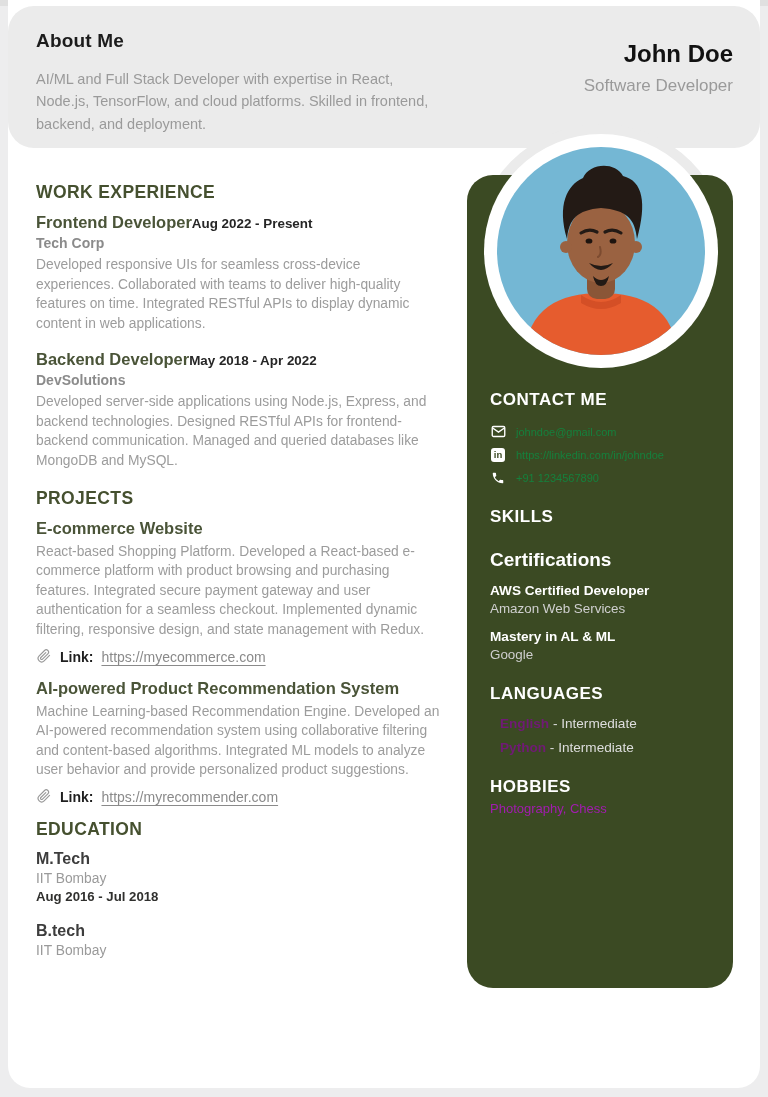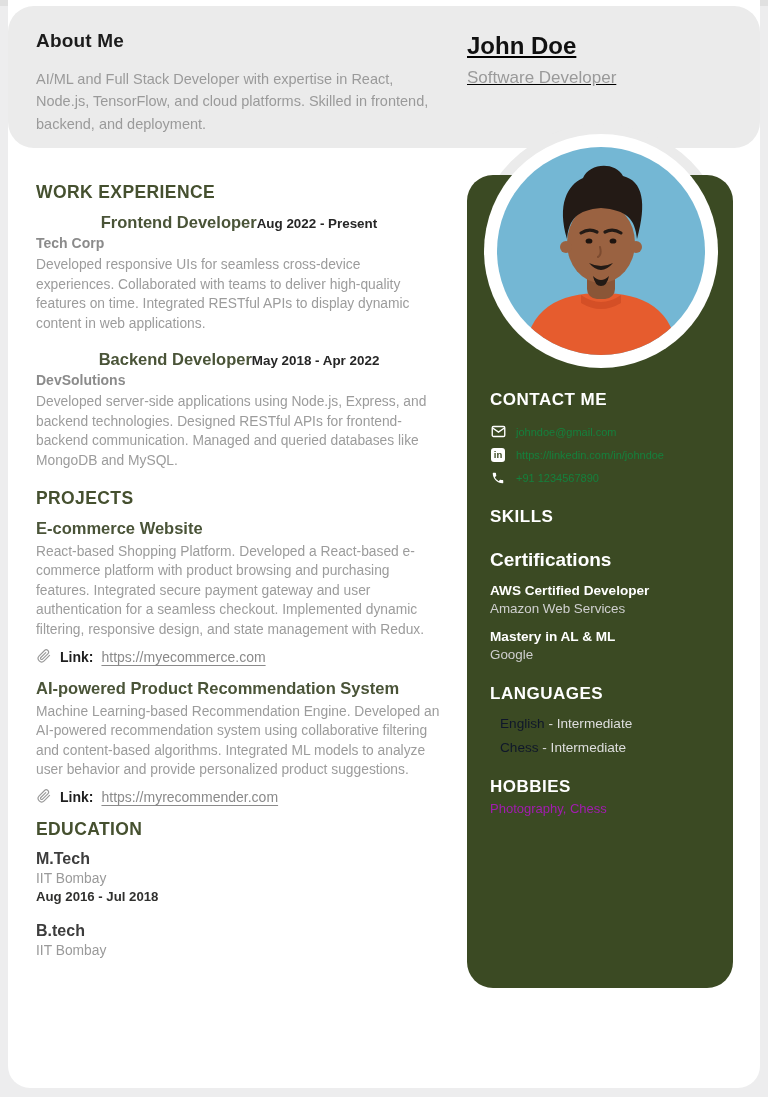--- a/index.html
+++ b/index.html
@@ -11,29 +11,29 @@
   .photo-collar { position:absolute; left:474px; top:124px; width:254px; height:254px; border-radius:50%; background:#ebebeb; }
   .sidebar-panel { position:absolute; left:467px; top:175px; width:266px; height:813px; background:#3b4a23; border-radius:26px; }
   .photo-ring { position:absolute; left:484px; top:134px; width:234px; height:234px; border-radius:50%; background:#ffffff; }
   .photo { position:absolute; left:497px; top:147px; width:208px; height:208px; border-radius:50%; overflow:hidden; background:#74b7d4; }
   .photo svg { display:block; }
 
   
   .about { position:absolute; left:36px; top:30px; width:412px; }
   .about h1 { font-size:19px; font-weight:700; color:#1c1c1c; letter-spacing:.2px; }
   .about p { margin-top:16px; font-size:14.5px; line-height:1.55; color:#9a9a9a; }
-  .identity { position:absolute; left:467px; top:32px; width:266px; text-align:left;text-decoration:underline; }
+  .identity { position:absolute; left:467px; top:40px; width:266px; text-align:right; }
   .identity .name { font-size:24px; font-weight:700; color:#111; }
   .identity .role { margin-top:8px; font-size:17px; color:#9a9a9a; }
 
   
   .left-col { position:absolute; left:36px; top:182px; width:406px; }
   .section-title { font-size:17.5px; font-weight:700; color:#45502f; letter-spacing:.4px; margin-bottom:10px; }
   .job { margin-bottom:17px; }
-  .job-head { display:flex; justify-content:center; align-items:baseline; }
+  .job-head { display:flex; justify-content:flex-start; align-items:baseline; }
   .job-title { font-size:16.5px; font-weight:600; color:#4a5438; }
   .job-dates { font-size:13.4px; font-weight:700; color:#262626; white-space:nowrap; }
   .company { margin-top:3px; font-size:14px; font-weight:600; color:#8b8b8b; }
   .desc { margin-top:4px; font-size:13.8px; line-height:1.42; color:#9c9c9c; }
   .proj { margin-bottom:14px; }
   .proj-title { font-size:16.5px; font-weight:600; color:#4a5438; margin-bottom:3px; }
   .link-row { display:flex; gap:8px; margin-top:9px; margin-bottom:6px; }
   .link-label { font-size:14px; font-weight:700; color:#1f1f1f; }
   .link-url { font-size:14px; color:#8a8a8a; text-decoration:underline; text-underline-offset:3px; }
   .edu { margin-bottom:18px; }
@@ -49,21 +49,21 @@
   .c-row { display:flex; align-items:center; gap:10px; margin-bottom:9px; }
   .c-row .txt { font-size:11px; color:#15803d; }
   .icon-box { width:16px; display:flex; justify-content:center; }
   .li-badge { display:inline-flex; align-items:center; justify-content:center; width:14px; height:14px; background:#fff; border-radius:3px; color:#3b4a23; font-size:9.5px; font-weight:700; line-height:1; }
   .side-sec { margin-top:22px; }
   .skills-text { margin-top:12px; font-size:13.4px; line-height:1.55; color:#dedede; text-align:justify; }
   .cert { margin-top:13px; }
   .cert-name { font-size:13.6px; font-weight:700; color:#fff; }
   .cert-issuer { margin-top:3px; font-size:13.4px; color:#cfcfcf; }
   .lang-row { margin-top:9px; font-size:13.6px; }
-  .lang-name { font-weight:400; color:#0f172a;padding-left:10px; }
+  .lang-name { font-weight:700; color:#701a75;padding-left:10px; }
   .lang-level { color:#dedede; }
   .hobby-text { margin-top:4px; font-size:13px; color:#a21caf; }
   .first { margin-top:12px; }
 </style>
 </head>
 <body>
 
 <div class="canvas">
   <div class="top-strip"></div>
   <div class="card"></div>
@@ -212,21 +212,21 @@
       </div>
     </div>
 
     <div class="side-sec">
       <div class="side-h">LANGUAGES</div>
       <div class="lang-row first">
         <span class="lang-name">English</span>
         <span class="lang-level">- Intermediate</span>
       </div>
       <div class="lang-row">
-        <span class="lang-name">Chess</span>
+        <span class="lang-name">Python</span>
         <span class="lang-level">- Intermediate</span>
       </div>
     </div>
 
     <div class="side-sec">
       <div class="side-h">HOBBIES</div>
       <div class="hobby-text">Photography, Chess</div>
     </div>
 
   </div>

